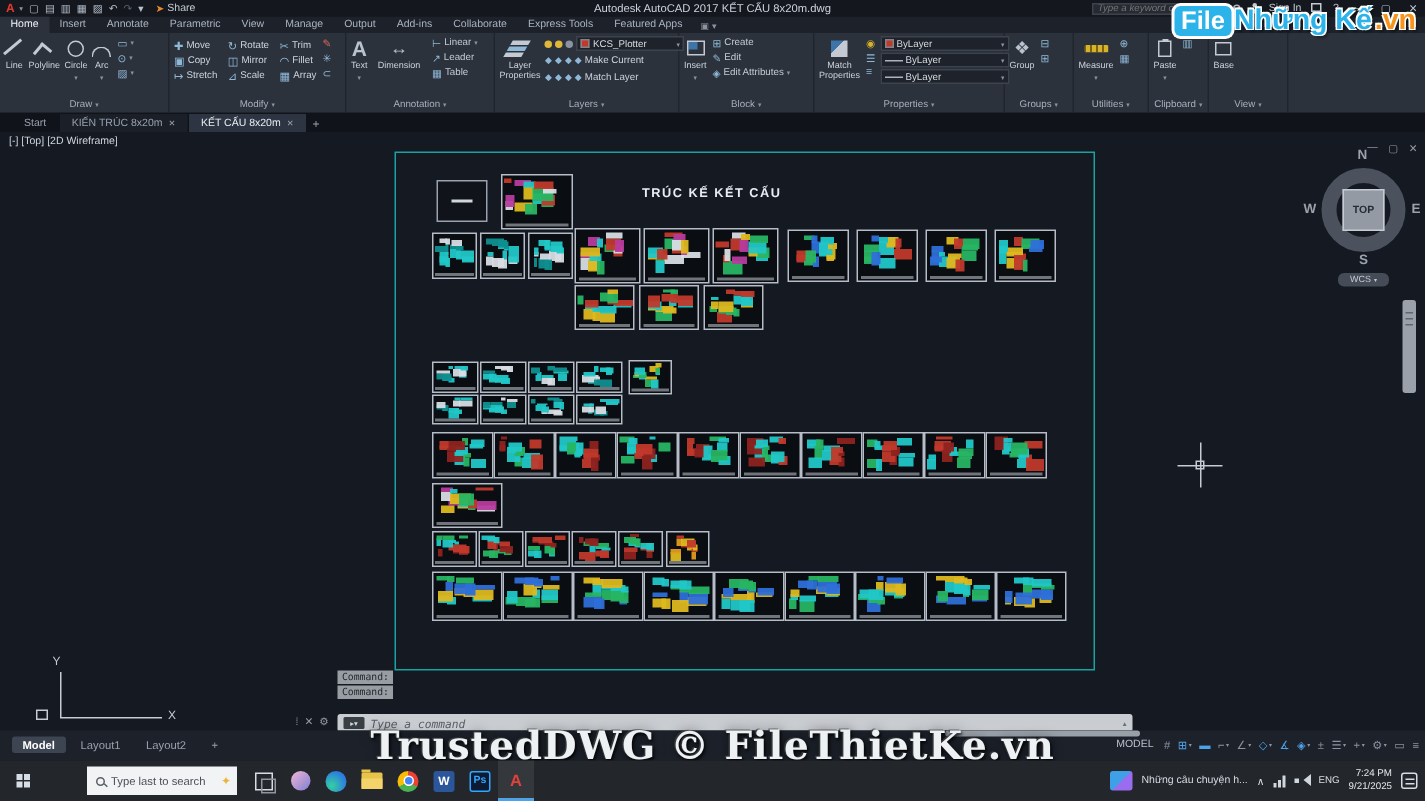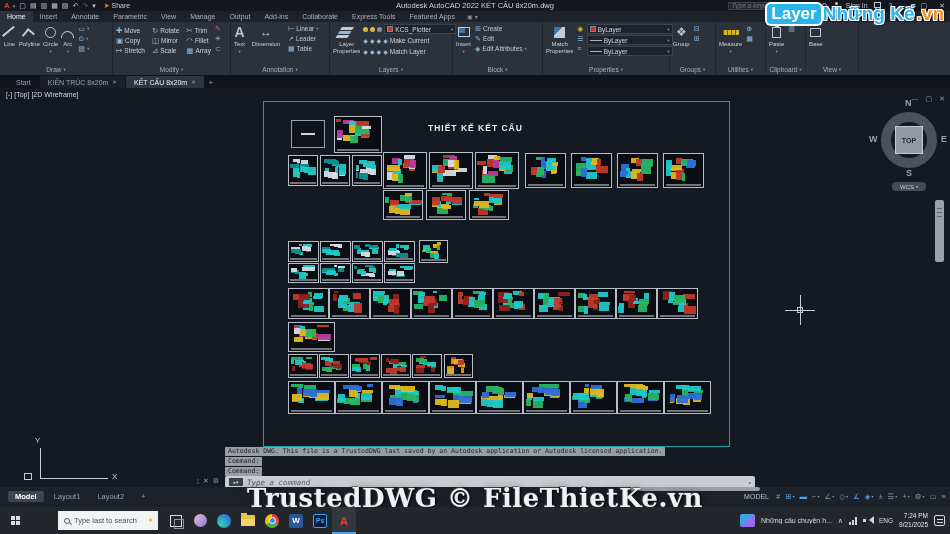--- a/index.html
+++ b/index.html
@@ -190,21 +190,21 @@
         <span class="qicon">▦</span>
         <span class="qicon">▨</span>
         <span class="qicon">↶</span>
         <span class="qicon dim">↷</span>
         <span class="qicon">▾</span>
       </div>
     <div class="sharewrap">
       <span class="shareic">➤</span>
       <span>Share</span>
     </div>
-    <div id="tb-title">Autodesk AutoCAD 2022   KẾT CẤU 8x20m.dwg</div>
+    <div id="tb-title">Autodesk AutoCAD 2017   KẾT CẤU 8x20m.dwg</div>
     <div id="tb-right">
       <input class="tsearch" placeholder="Type a keyword or phrase" style="">
       <span class="mag2"></span>
       <span class="person"></span>
       <span>Sign In</span>
       <span class="cart"></span>
       <span>?</span>
       <span class="winbtn">—</span>
       <span class="winbtn">▢</span>
       <span class="winbtn">✕</span>
@@ -576,21 +576,21 @@
 
   <div id="canvas">
     <div id="vp-label">
       <span>[-]</span>
       <span>[Top]</span>
       <span>[2D Wireframe]</span>
     </div>
 
     <div id="frame"></div>
     <div id="hframe"></div>
-    <div id="sheet-title">THIẾT KẾ KẾT CẤU</div>
+    <div id="sheet-title">TRÚC KẾ KẾT CẤU</div>
     <div id="thumbs">
         <div class="thumb" style="left: 334px; top: 28px; width: 48px; height: 37px;">
           <i style="left: 3%; top: 6%; width: 10%; height: 9%; background: rgb(192, 57, 43);"></i>
           <i style="left: 56%; top: 47%; width: 19%; height: 14%; background: rgb(39, 181, 99);"></i>
           <i style="left: 43%; top: 34%; width: 28%; height: 19%; background: rgb(33, 199, 199);"></i>
           <i style="left: 30%; top: 21%; width: 15%; height: 24%; background: rgb(221, 184, 31);"></i>
           <i style="left: 17%; top: 8%; width: 24%; height: 11%; background: rgb(183, 59, 158);"></i>
           <i style="left: 4%; top: 49%; width: 11%; height: 16%; background: rgb(216, 221, 228);"></i>
           <i style="left: 57%; top: 36%; width: 20%; height: 21%; background: rgb(192, 57, 43);"></i>
           <i style="left: 44%; top: 23%; width: 29%; height: 26%; background: rgb(39, 181, 99);"></i>
@@ -1408,21 +1408,20 @@
     <div class="chv"></div>
     <div class="chb"></div>
 
     <div class="ucsv"></div>
     <div class="ucsh"></div>
     <div class="ucsy">Y</div>
     <div class="ucsx">X</div>
     <div class="ucsb"></div>
 
     <div id="cmdhist">
-        <div class="cline">Autodesk DWG.  This file is a TrustedDWG last saved by an Autodesk application or Autodesk licensed application.</div>
         <div class="cline">Command:</div>
         <div class="cline">Command:</div>
       </div>
     <div id="cmdgrip">
       <span>⁞</span>
       <span>✕</span>
       <span>⚙</span>
     </div>
     <div id="cmdbar">
       <span class="cchip">▸▾</span>
@@ -1515,18 +1514,18 @@
       <span id="lang">ENG</span>
       <div id="clock">
         <span>7:24 PM</span>
         <span>9/21/2025</span>
       </div>
       <span class="ac"></span>
     </div>
   </div>
 
   <div id="sitelogo">
-    <span class="p1">Layer</span>
+    <span class="p1">File</span>
     <span class="p2">Những Kế</span>
     <span class="p3">.vn</span>
   </div>
 
 </div>
 
 </body></html>

